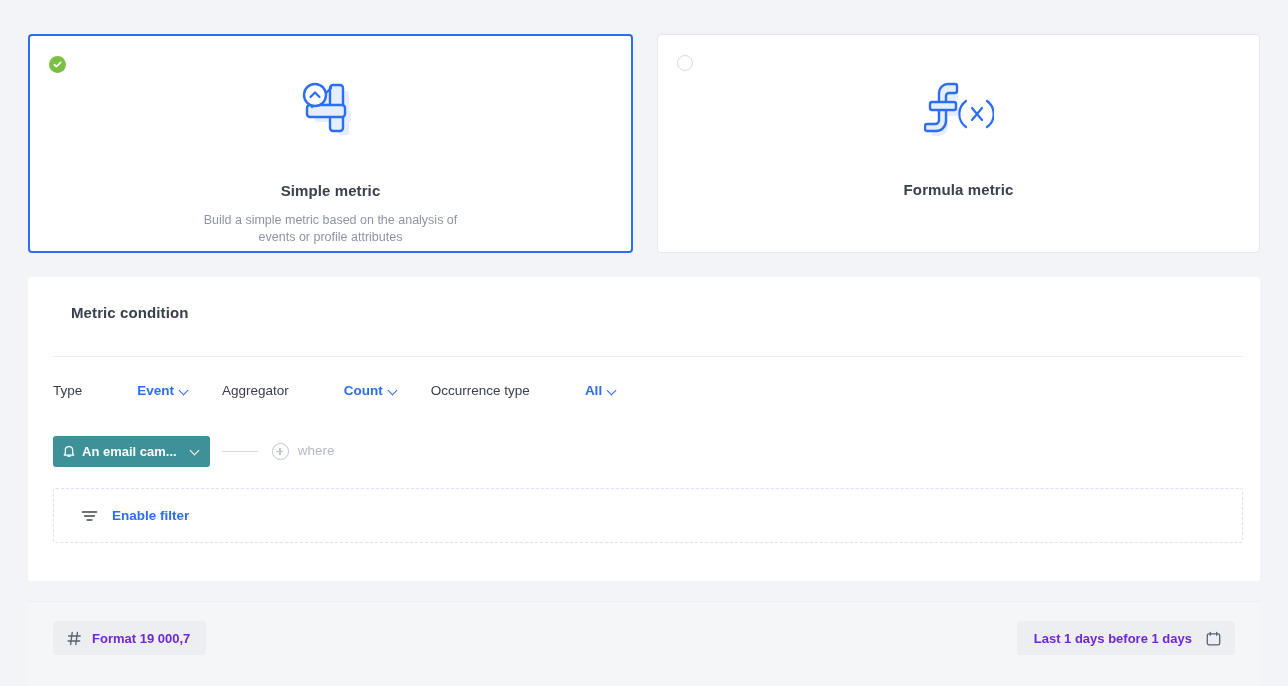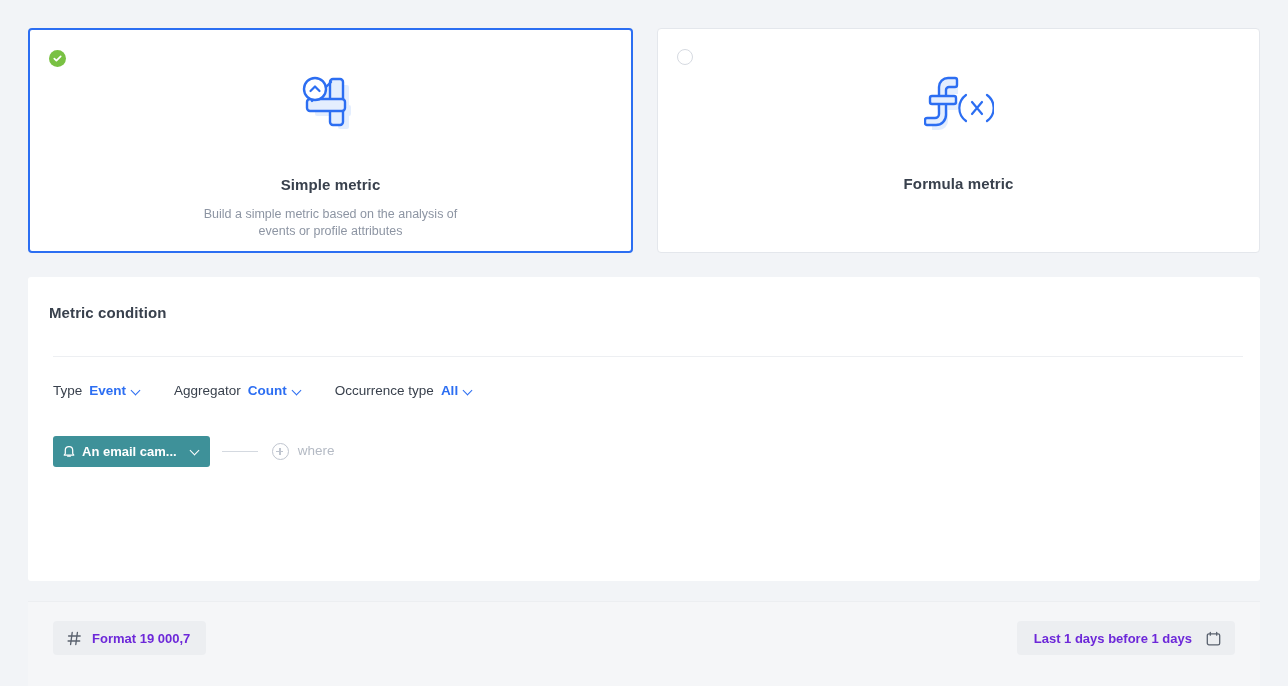--- a/index.html
+++ b/index.html
@@ -32,20 +32,21 @@
     position: relative;
     flex: 1 1 0;
     background: #ffffff;
     border-radius: 4px;
     border: 1px solid #e4e7ec;
     display: flex;
     flex-direction: column;
     align-items: center;
     justify-content: flex-start;
     padding-top: 44px;
+    margin-top: 6px;
   }
   .metric-card.selected {
     border: 2px solid #2c6ef2;
   }
   .card-marker {
     position: absolute;
     left: 19px;
     top: 20px;
     width: 17px;
     height: 17px;
@@ -93,21 +94,21 @@
     position: absolute;
     left: 28px;
     top: 277px;
     width: 1232px;
     height: 304px;
     background: #ffffff;
     border-radius: 3px;
   }
   .panel-title {
     position: absolute;
-    left: 21px;
+    left: 43px;
     top: 27px;
     font-size: 15px;
     font-weight: bold;
     color: #39414d;
     letter-spacing: 0.1px;
   }
   .panel-divider {
     position: absolute;
     left: 25px;
     top: 79px;
@@ -117,21 +118,21 @@
   }
 
   .cond-row {
     position: absolute;
     left: 25px;
     top: 106px;
     display: flex;
     align-items: center;
     font-size: 13.5px;
   }
-  .cond-group { display: flex; align-items: flex-start; }
+  .cond-group { display: flex; align-items: flex-start; gap: 48px; }
   .cond-group + .cond-group { margin-left: 33px; }
   .cond-label {
     color: #39414d;
     margin-right: 7px;
   }
   .cond-value {
     color: #2c6ef2;
     cursor: pointer;
     display: inline-flex;
     align-items: center;
@@ -390,20 +391,28 @@
       </div>
 
       <div class="connector"></div>
 
       <div class="where-btn">
         <span class="plus-circle"></span>
         <span class="where-text">where</span>
       </div>
     </div>
 
+    <div class="filter-box">
+      <span class="filter-icon">
+        <svg width="17" height="14" viewBox="0 0 17 14">
+          <path d="M1.5 3 H15.5 M3.6 7 H13.4 M6.2 11 H10.8" fill="none" stroke="#3c4450" stroke-width="1.6" stroke-linecap="round"></path>
+        </svg>
+      </span>
+      <span class="filter-label">Enable filter</span>
+    </div>
   </div>
 
   <div class="bottom-bar">
 
     <div class="pill pill-format">
       <span class="pill-icon">
         <svg width="15" height="15" viewBox="0 0 15 15">
           <path d="M5.2 1.5 L3.6 13.5 M10.4 1.5 L8.8 13.5 M1.6 5 H13.2 M1.1 10 H12.7" fill="none" stroke="#59616e" stroke-width="1.35" stroke-linecap="round"></path>
         </svg>
       </span>

